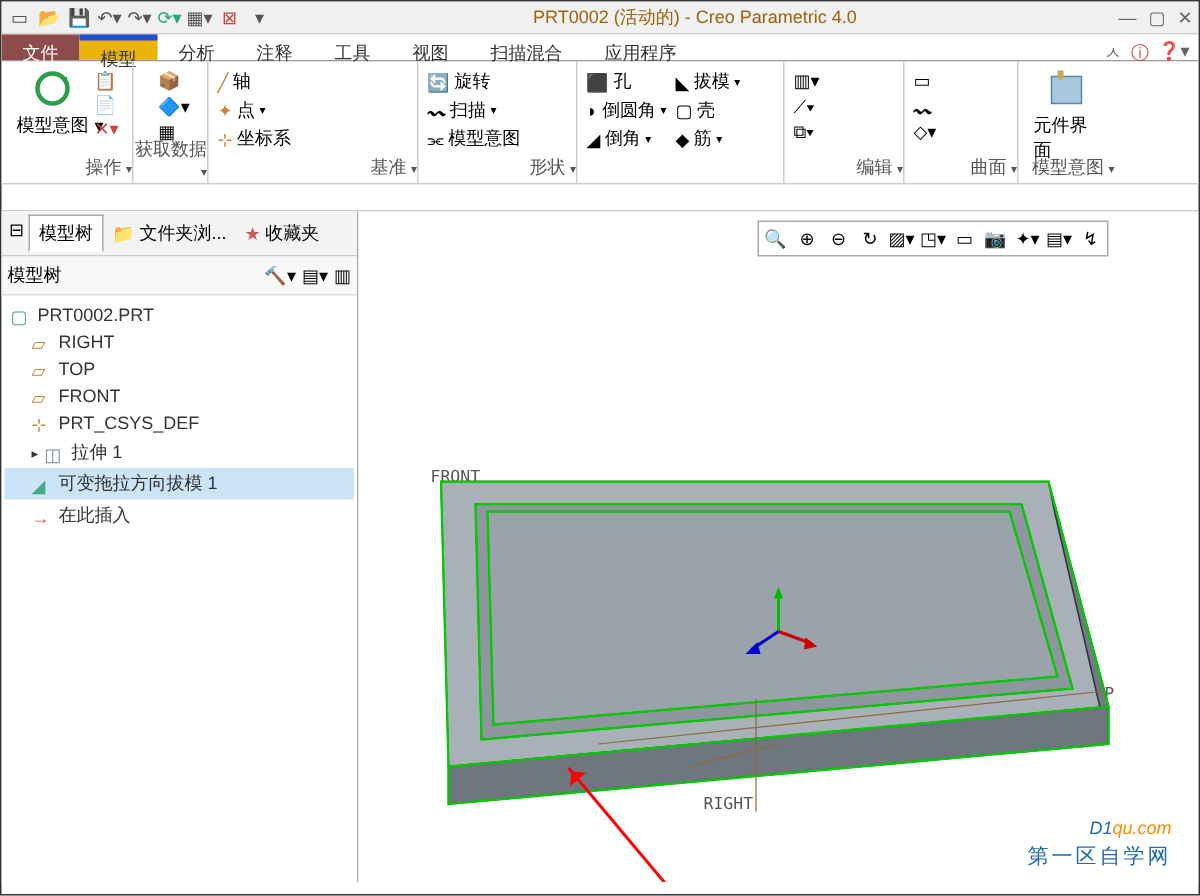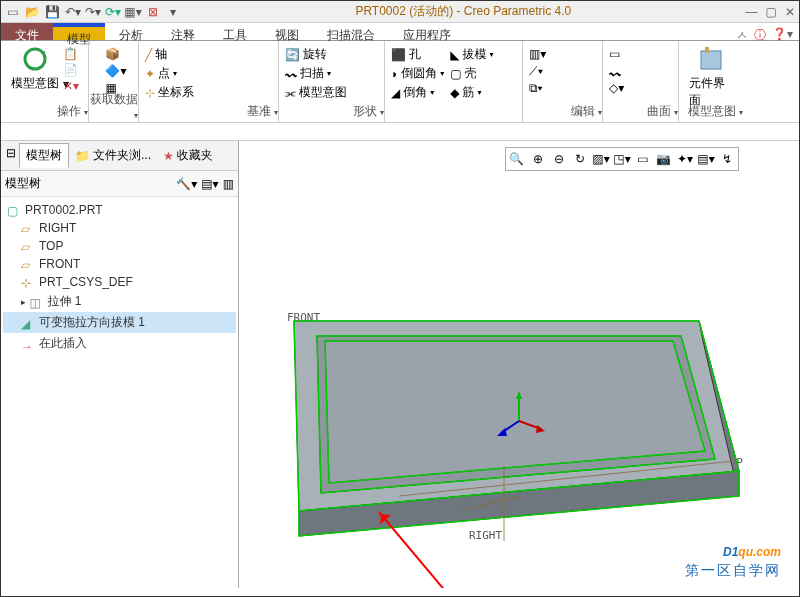--- a/index.html
+++ b/index.html
@@ -33,21 +33,21 @@
 .tree-node{padding:2px 4px;display:flex;align-items:center;gap:4px}
 .tree-node.l1{padding-left:18px}
 .tree-node.l1.sel{background:#cce4f7}
 .node-ico{width:14px;height:12px;display:inline-block}
 .viewport{flex:1;position:relative;background:#fff;overflow:hidden}
 .view-tb{position:absolute;top:6px;right:60px;background:#fff;border:1px solid #aaa;padding:2px;display:flex;gap:3px}
 .vtb-ico{width:18px;height:18px;display:flex;align-items:center;justify-content:center}
 .arrow{position:absolute;left:140px;top:370px;width:140px;height:2px;background:red;transform:rotate(50deg);transform-origin:left}
 .arrow::before{content:"";position:absolute;left:-4px;top:-6px;border:7px solid transparent;border-right-color:red}
 .watermark{position:absolute;right:18px;bottom:8px;text-align:right}
-.wm-main{font-size:36px;font-weight:bold;color:#1b6bb5;font-style:italic;line-height:1}
+.wm-main{font-size:36px;font-weight:normal;color:#1b6bb5;font-style:italic;line-height:1}
 .wm-main .accent{color:#ff8c00}
 .wm-sub{font-size:14px;color:#1b6bb5;letter-spacing:2px}
 .lbl{position:absolute;font-size:11px;color:#555;font-family:monospace}
 </style>
 </head>
 <body>
 
 <div class="titlebar">
   <div class="qat">
     <span class="qat-ico">▭</span>

